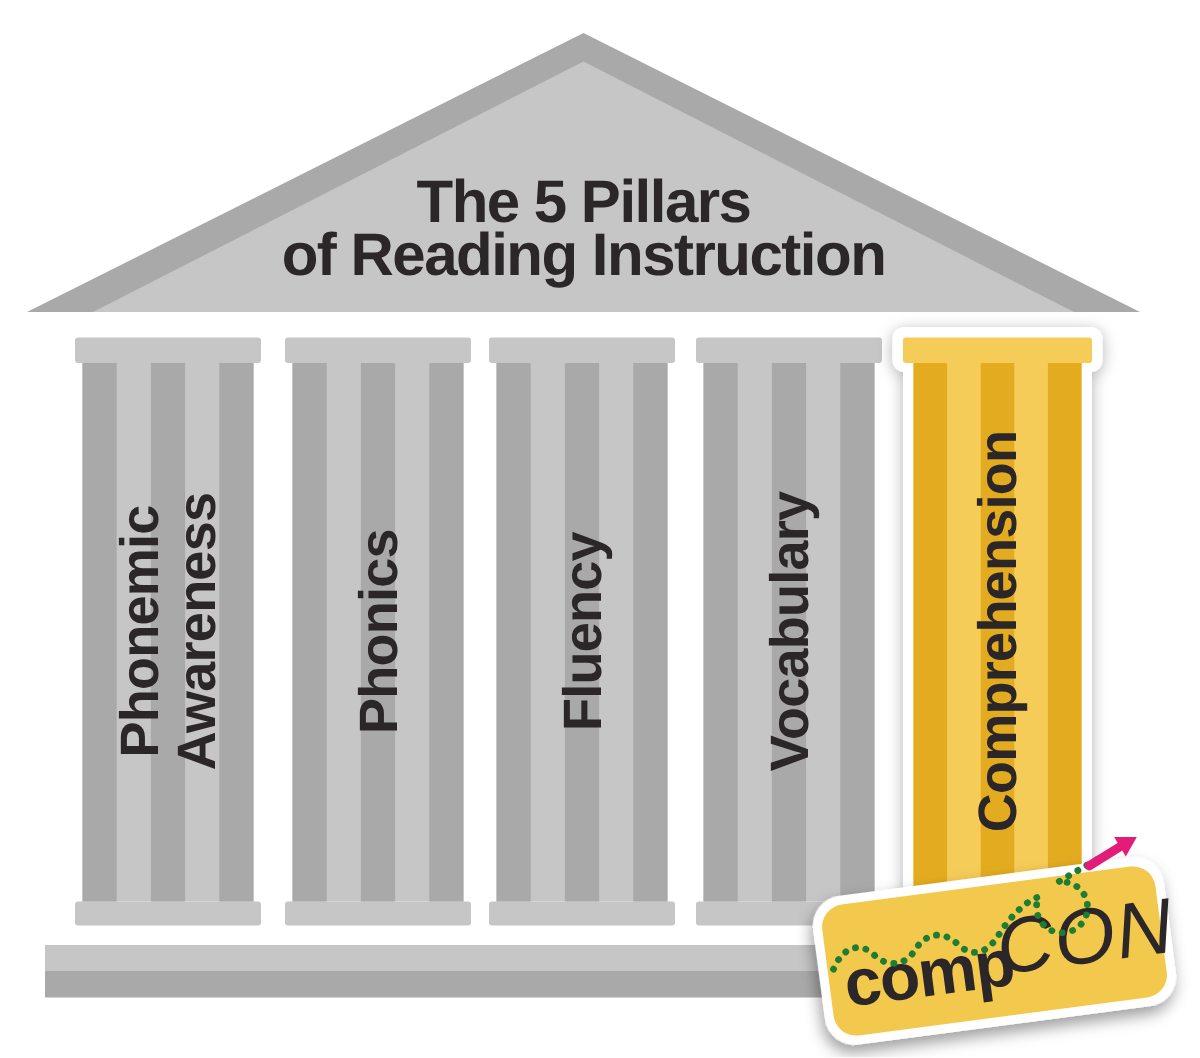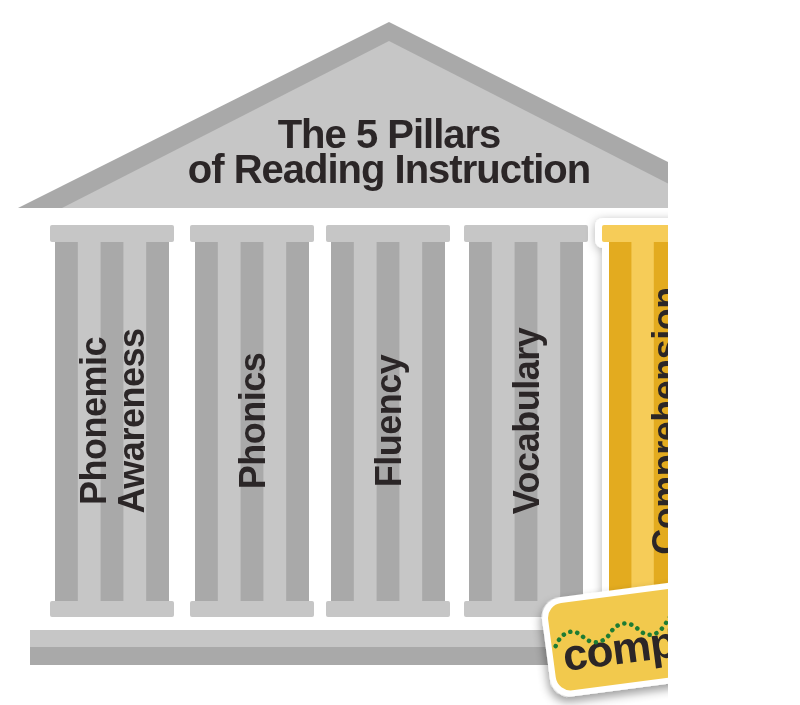--- a/index.html
+++ b/index.html
@@ -1,16 +1,16 @@
 <!DOCTYPE html>
 <html style="--gray_dark: #a9a9a9; --gray_light: #c6c6c6; --gold_dark: #e3ab1f; --gold_light: #f6cc58; --ink: #2b2627; --sticker_yellow: #f2c94d; --swoosh_green: #1e7c33; --arrow_pink: #e31c79; --background: #ffffff;"><head>
 <meta charset="utf-8">
 <style>
   html,body{margin:0;padding:0;background:#fff;}
-  .stage{position:relative;width:668px;height:705px;background:var(--background,#fff);
+  .stage{position:relative;width:800px;height:705px;background:var(--background,#fff);
          font-family:"Liberation Sans",sans-serif;overflow:hidden;}
   svg{display:block;}
   .dk{fill:var(--gray_dark);}
   .lt{fill:var(--gray_light);}
   .ydk{fill:var(--gold_dark);}
   .ylt{fill:var(--gold_light);}
   .wht{fill:#ffffff;}
   .title{font-family:"Liberation Sans",sans-serif;font-weight:800;font-size:40px;
          letter-spacing:-1px;text-anchor:middle;fill:var(--ink);}
   .plabel{font-family:"Liberation Sans",sans-serif;font-weight:800;font-size:36px;

